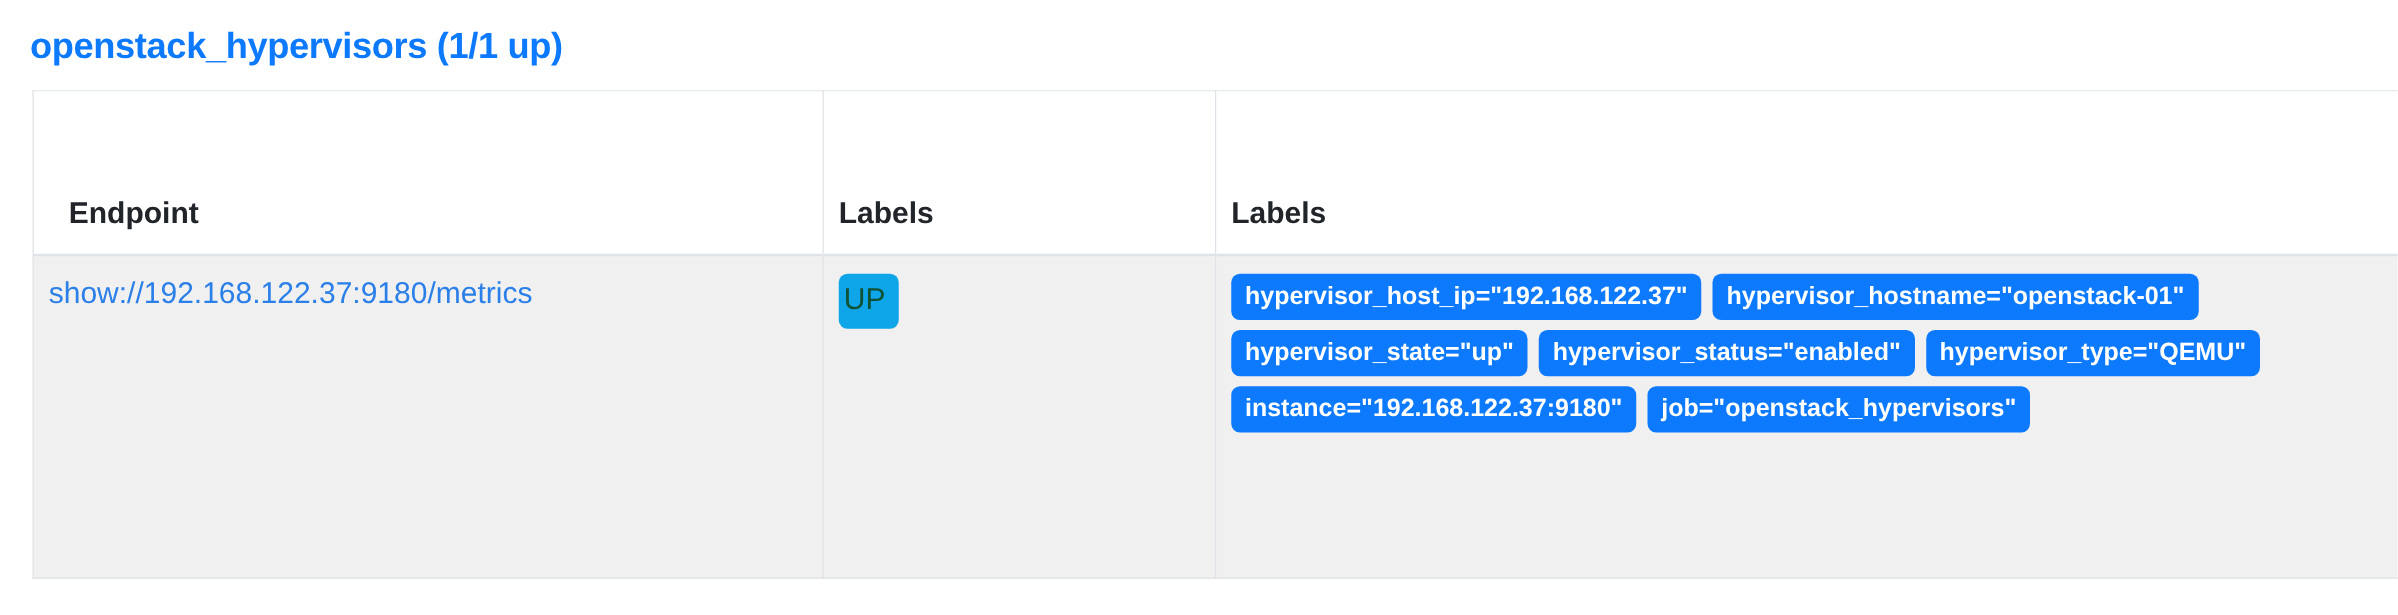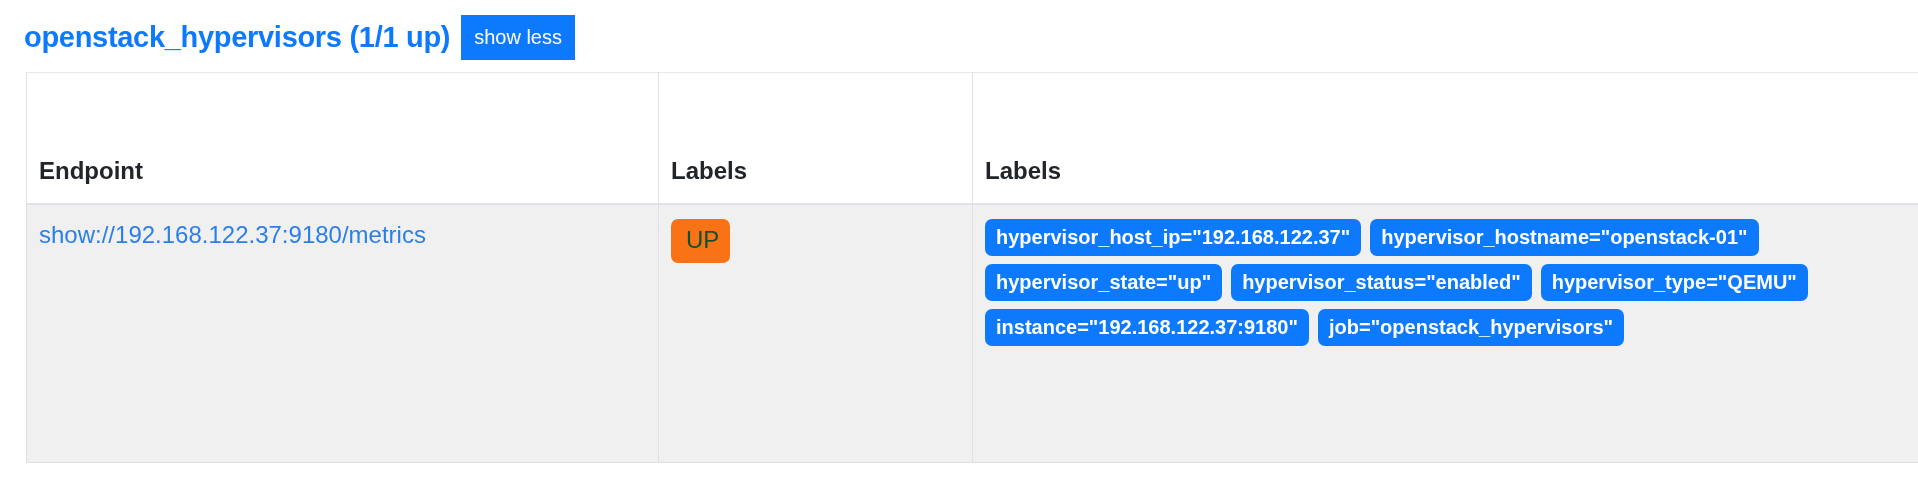--- a/index.html
+++ b/index.html
@@ -74,21 +74,21 @@
     border-top: 1px solid #e6eaef;
     vertical-align: bottom;
     text-align: left;
     font-weight: bold;
     font-size: 24px;
     color: #212529;
     padding: 0 0 18px 12px;
     height: 131px;
     box-sizing: border-box;
   }
-  .targets-table thead th:first-child { padding-left: 12px; }
+  .targets-table thead th:first-child { padding-left: 28px; }
 
   .targets-table tbody td {
     background: #f0f0f0;
     border: 1px solid #dee2e6;
     border-top: 2px solid #dfe3e8;
     vertical-align: top;
     padding: 14px 12px 16px 12px;
     height: 259px;
     box-sizing: border-box;
   }
@@ -96,25 +96,25 @@
   .endpoint-link {
     color: #2a7fe8;
     text-decoration: none;
     font-size: 24px;
     line-height: 1.35;
     word-break: break-all;
   }
 
   .state-badge {
     display: inline-block;
-    background: #f97316;
+    background: #0ea5e9;
     color: #0f5132;
     font-size: 24px;
     line-height: 1;
-    padding: 9px 11px 11px 15px;
+    padding: 9px 11px 11px 4px;
     border-radius: 7px;
   }
 
   .labels-wrap {
     display: flex;
     flex-wrap: wrap;
     align-content: flex-start;
     gap: 8px 9px;
     max-width: 930px;
   }
@@ -132,21 +132,20 @@
     cursor: pointer;
   }
 </style>
 </head>
 <body>
 
 <div class="page">
 
   <div class="title-row">
     <span class="job-title">openstack_hypervisors (1/1 up)</span>
-    <button class="show-less-btn">show less</button>
   </div>
 
   <table class="targets-table">
     <colgroup>
       <col class="c-endpoint">
       <col class="c-state">
       <col class="c-labels">
     </colgroup>
     <thead>
       <tr>

